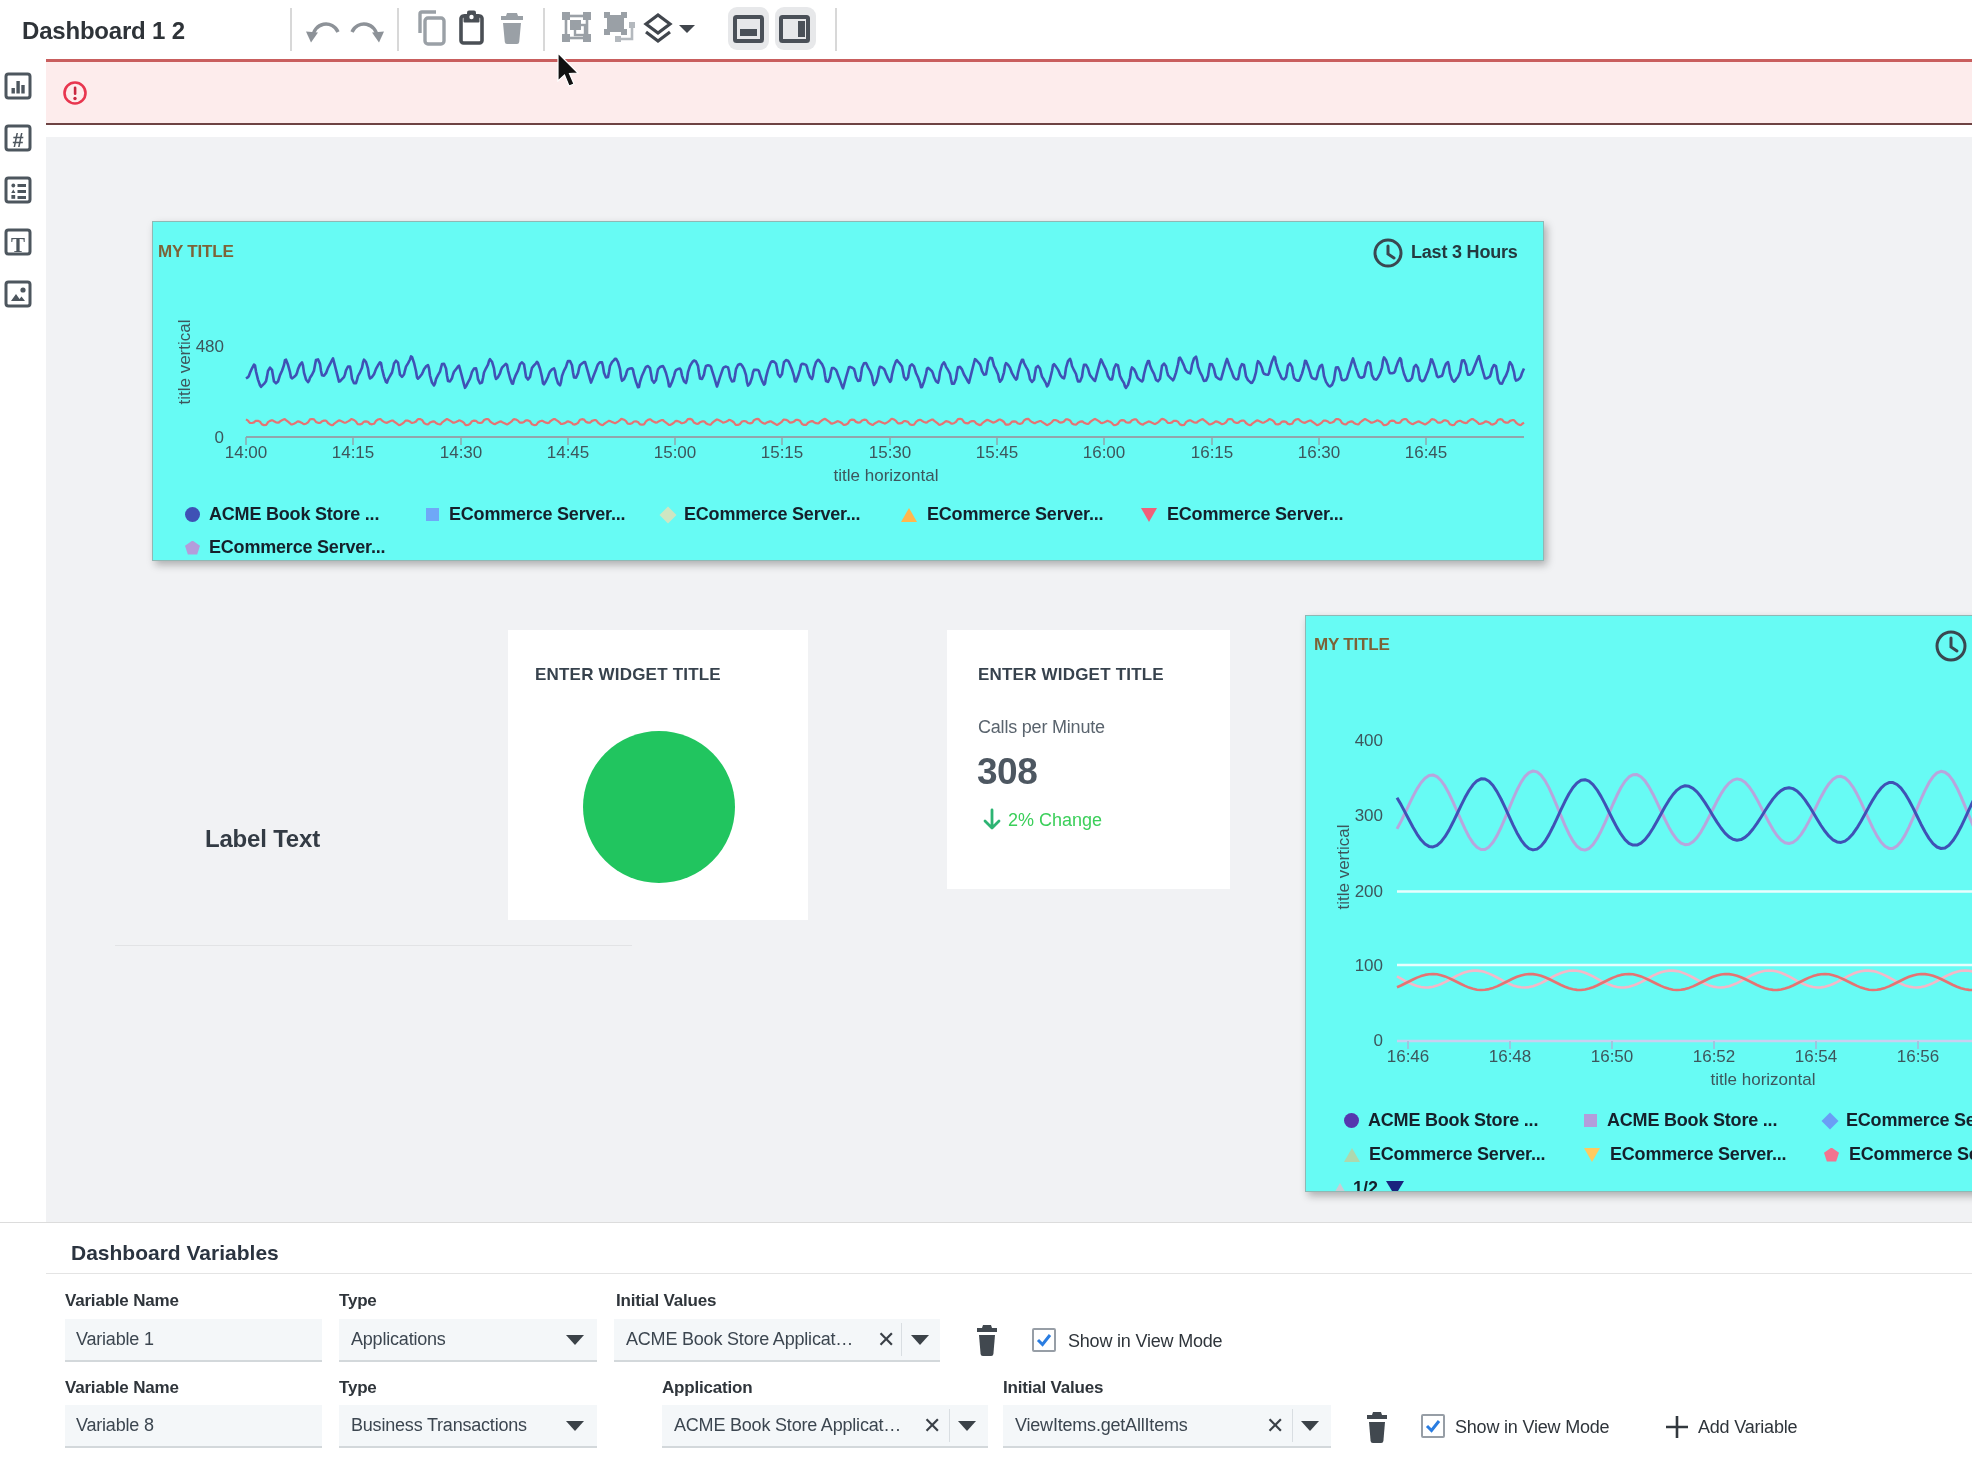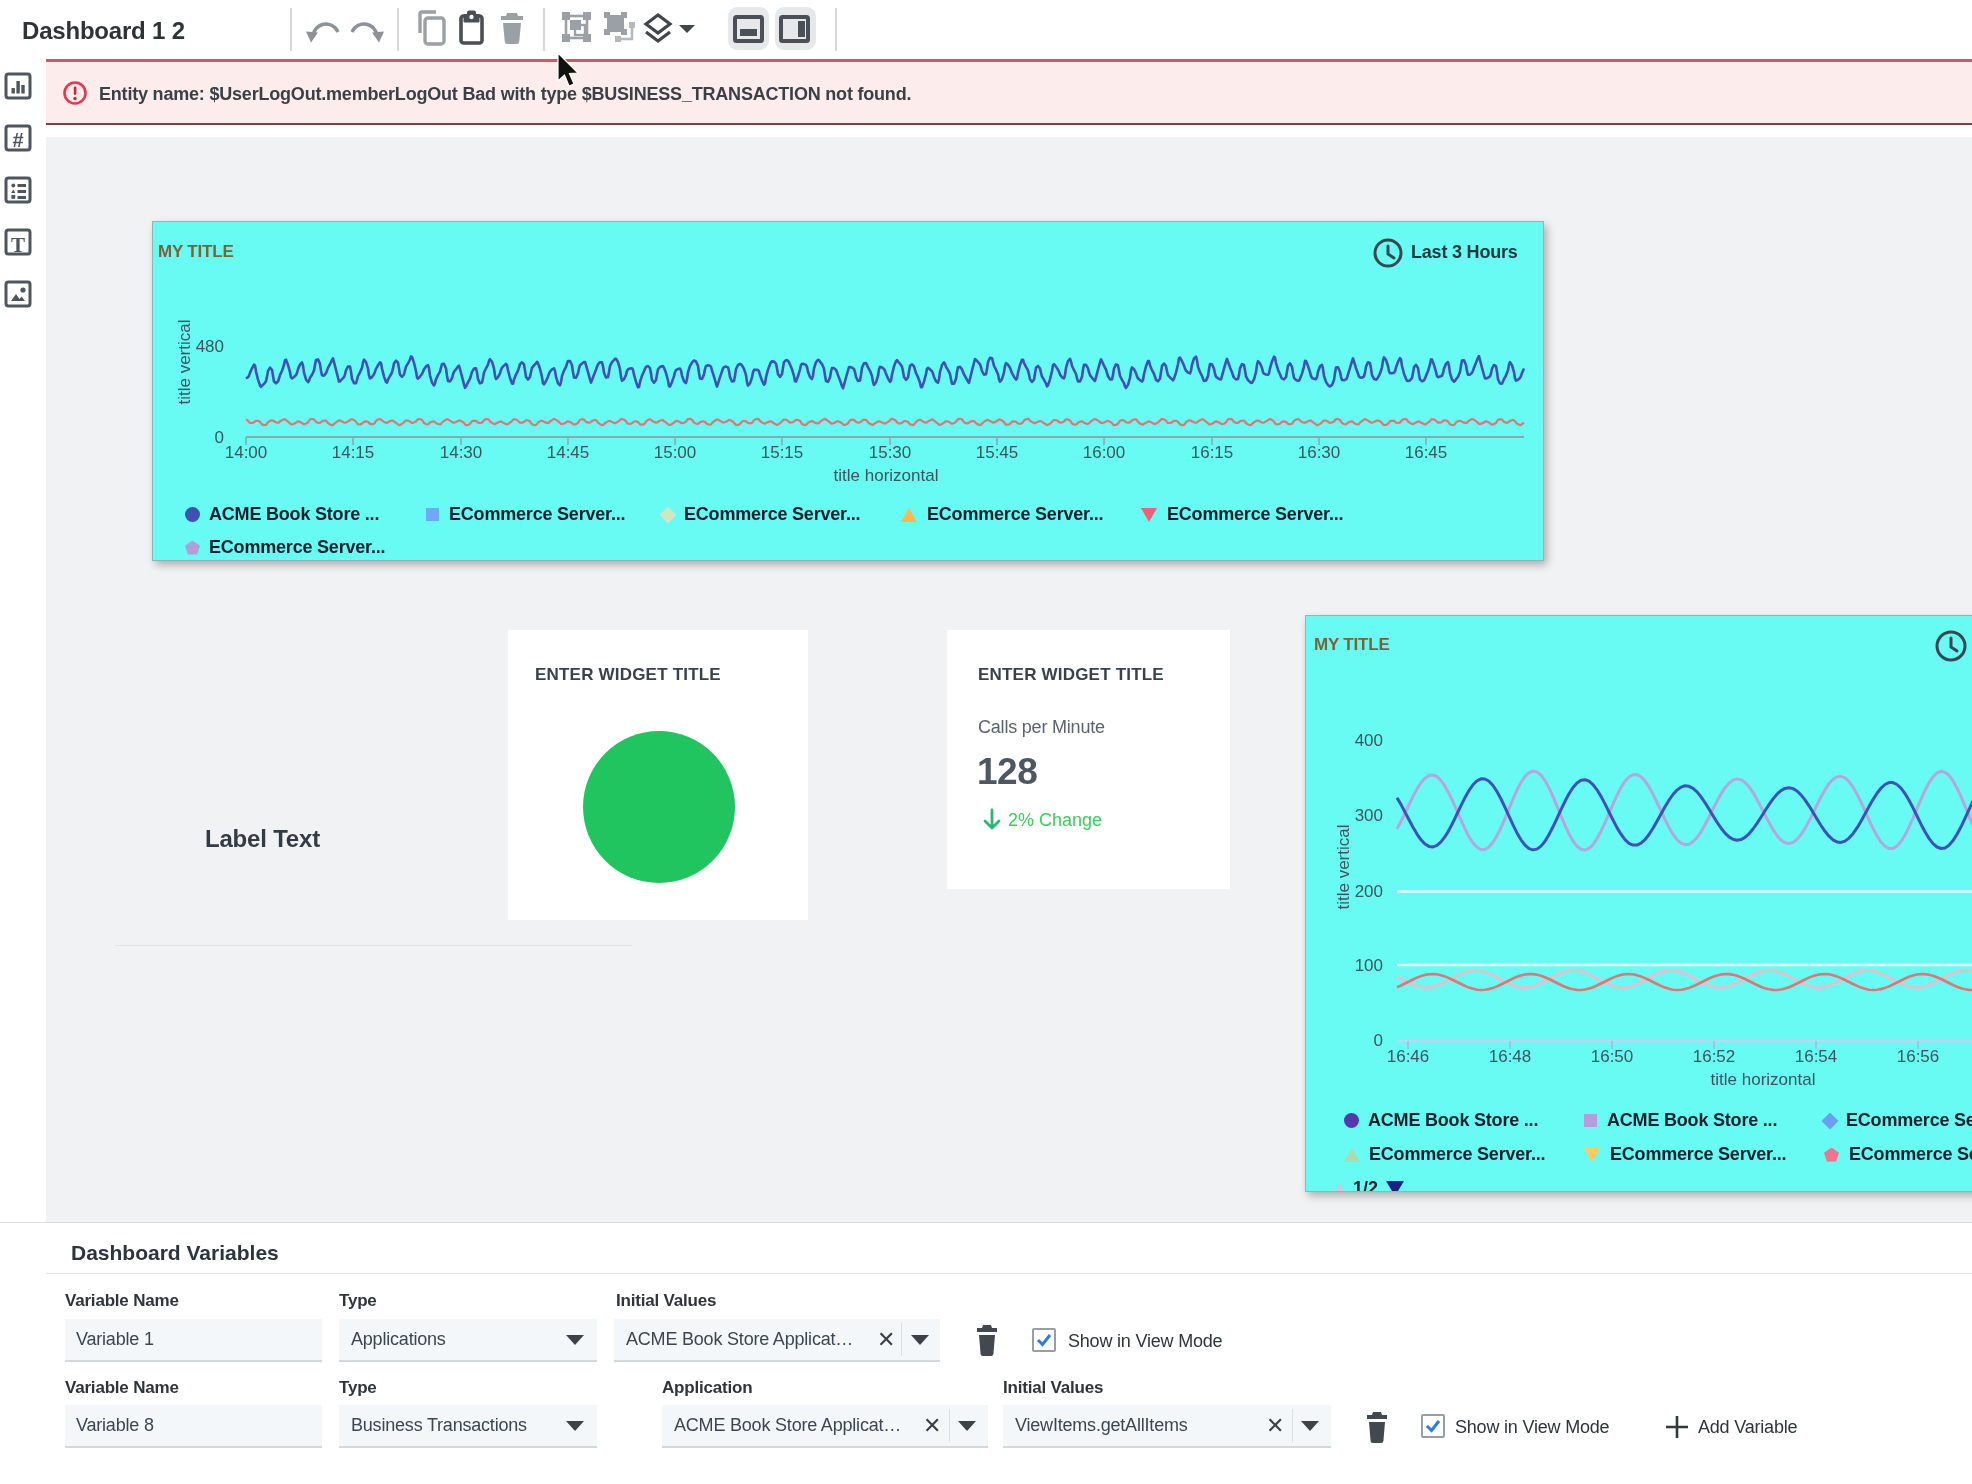--- a/index.html
+++ b/index.html
@@ -73,21 +73,20 @@
   </svg>
 </div>
 
 <div class="abs" style="left:46px;top:59px;width:1926px;height:66px;background:#fdecec;
   border-top:3px solid #c95e5e;border-bottom:2px solid #6e4343;">
   <svg class="abs" style="left:13px;top:15px" width="32" height="32" viewBox="0 0 32 32">
     <circle cx="16" cy="16" r="10.5" fill="none" stroke="#e8364f" stroke-width="2.6"></circle>
     <rect x="14.8" y="9.5" width="2.6" height="8.5" rx="1.3" fill="#c92740"></rect>
     <circle cx="16" cy="21.5" r="1.7" fill="#c92740"></circle>
   </svg>
-  <div class="abs" style="left:53px;top:22px;font-size:18px;font-weight:bold;color:#3a4046;letter-spacing:-0.2px;">Entity name: $UserLogOut.memberLogOut Bad with type $BUSINESS_TRANSACTION not found.</div>
 </div>
 
 <svg class="abs" style="left:556px;top:53px" width="30" height="40" viewBox="0 0 30 40">
   <path d="M2 0 L2 28 L8.5 22 L13 33 L18 31 L13.5 20.5 L22 20 Z" fill="#111" stroke="#fff" stroke-width="1.2"></path>
 </svg>
 
 <div class="abs" style="left:0;top:59px;width:46px;height:1163px;background:#fff;">
   <svg class="abs" style="left:4px;top:13px" width="28" height="300" viewBox="0 0 28 300">
     <g fill="none" stroke="#4d565e" stroke-width="3">
       <rect x="2" y="2" width="24" height="24" rx="2.5"></rect>
@@ -197,21 +196,21 @@
   </div>
 
   <div class="abs" style="left:462px;top:493px;width:300px;height:290px;background:#fff;">
     <div class="abs" style="left:27px;top:35px;font-size:17px;font-weight:bold;color:#37424d;letter-spacing:0.2px;">ENTER WIDGET TITLE</div>
     <div class="abs" style="left:75px;top:101px;width:152px;height:152px;border-radius:50%;background:#21c55f;"></div>
   </div>
 
   <div class="abs" style="left:901px;top:493px;width:283px;height:259px;background:#fff;">
     <div class="abs" style="left:31px;top:35px;font-size:17px;font-weight:bold;color:#37424d;letter-spacing:0.2px;">ENTER WIDGET TITLE</div>
     <div class="abs" style="left:31px;top:87px;font-size:18px;color:#5a646e;letter-spacing:-0.2px;">Calls per Minute</div>
-    <div class="abs" style="left:30px;top:121px;font-size:37px;font-weight:bold;color:#4d5761;letter-spacing:-0.5px;">128</div>
+    <div class="abs" style="left:30px;top:121px;font-size:37px;font-weight:bold;color:#4d5761;letter-spacing:-0.5px;">308</div>
     <svg class="abs" style="left:34px;top:178px" width="22" height="24" viewBox="0 0 22 24">
       <path d="M11 2 L11 19 M4 13 L11 20 L18 13" fill="none" stroke="#2db473" stroke-width="2.8" stroke-linecap="round" stroke-linejoin="round"></path>
     </svg>
     <div class="abs" style="left:61px;top:180px;font-size:18px;color:#3bcf5a;">2% Change</div>
   </div>
 
   <div class="abs" style="left:1259px;top:478px;width:720px;height:577px;background:#67fbf4;
       border:1px solid #8fb8b4;box-shadow:3px 4px 8px rgba(0,0,0,0.28);overflow:hidden;">
     <div class="abs" style="left:8px;top:19px;font-size:17px;font-weight:bold;color:#7d6237;letter-spacing:-0.2px;">MY TITLE</div>
     <svg class="abs" style="left:628px;top:13px" width="34" height="34" viewBox="0 0 34 34">

